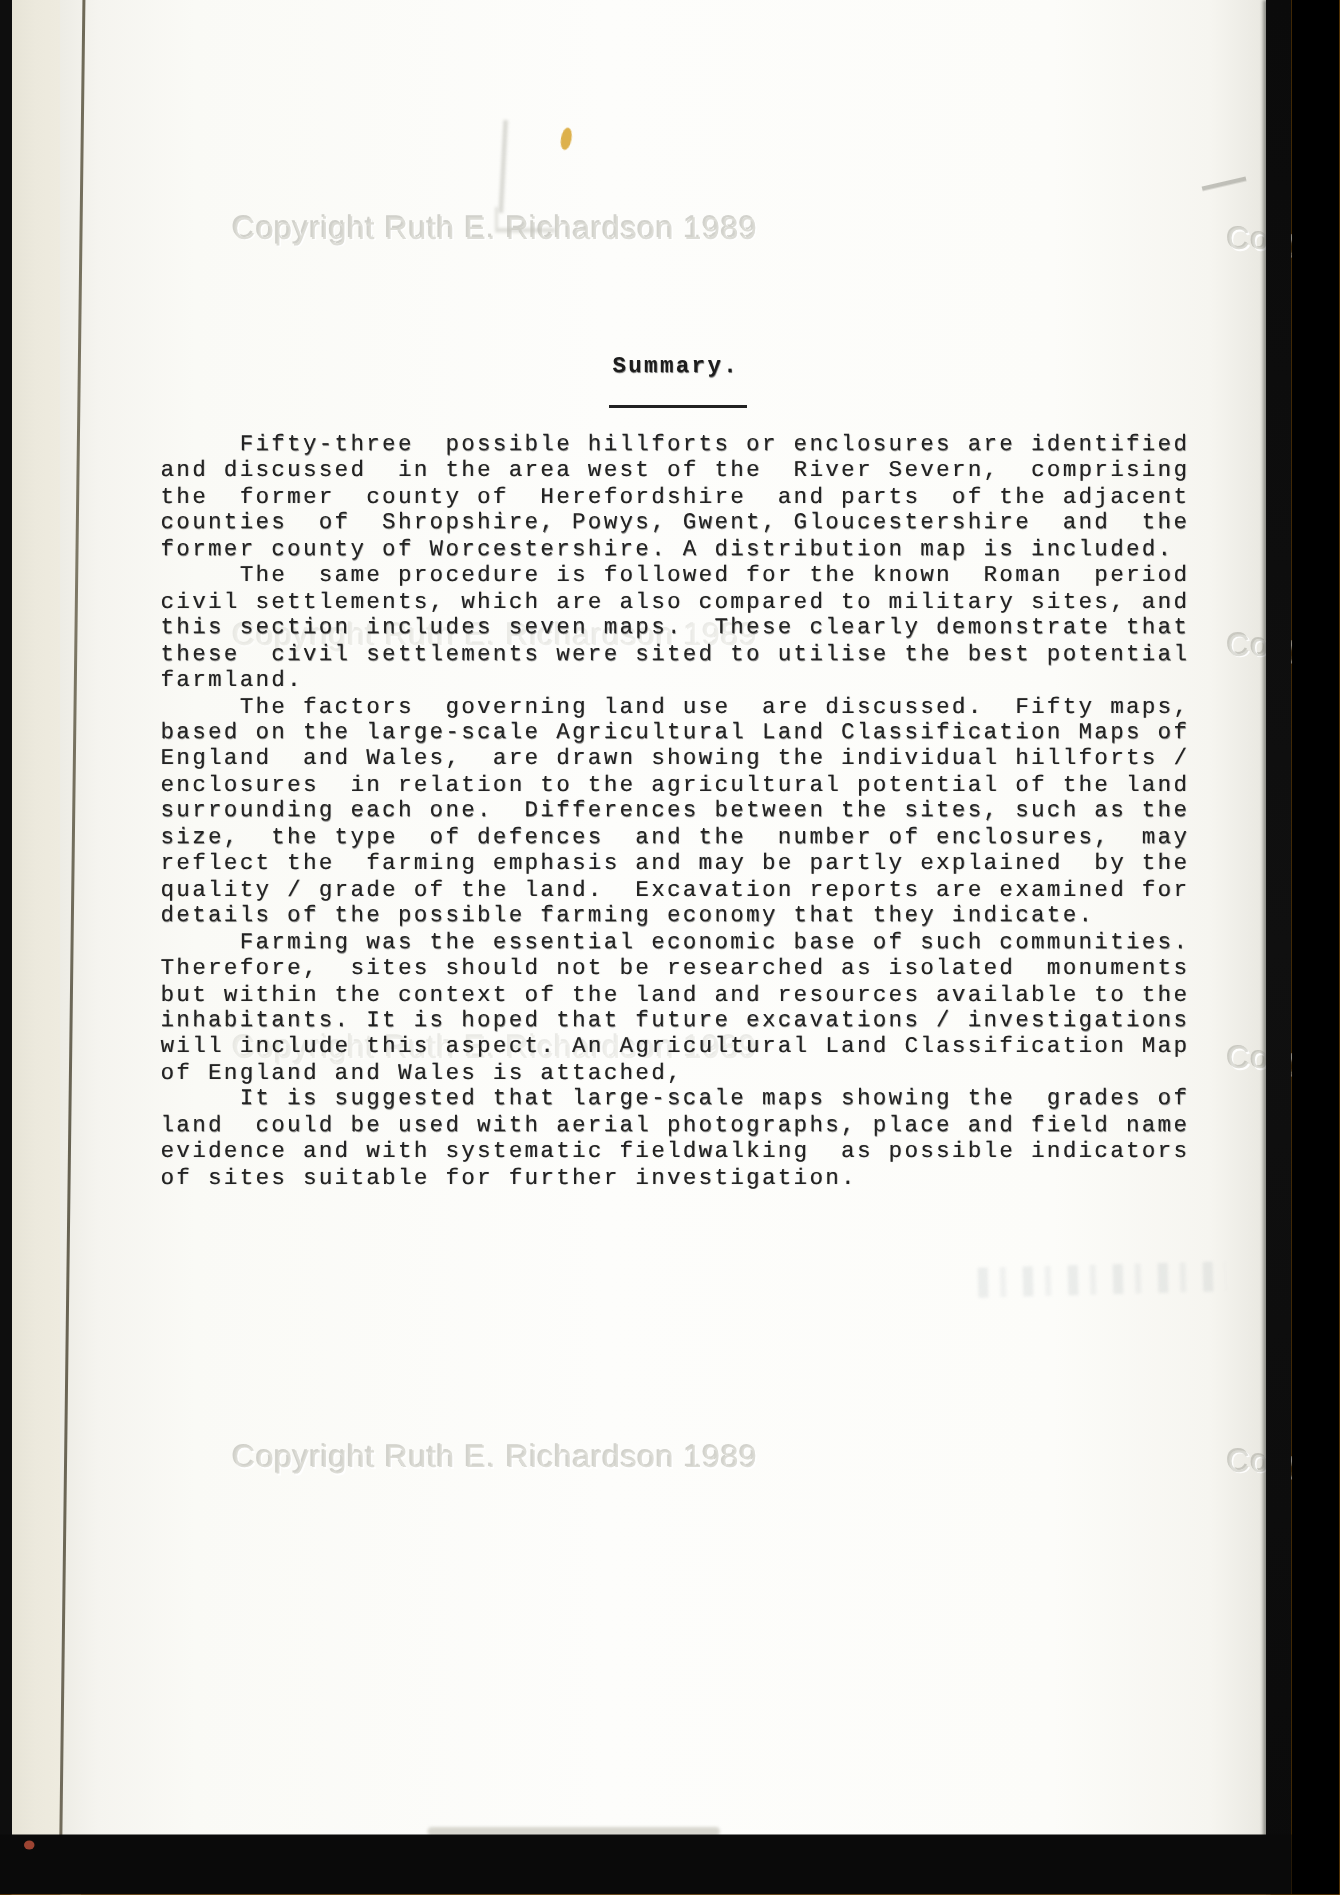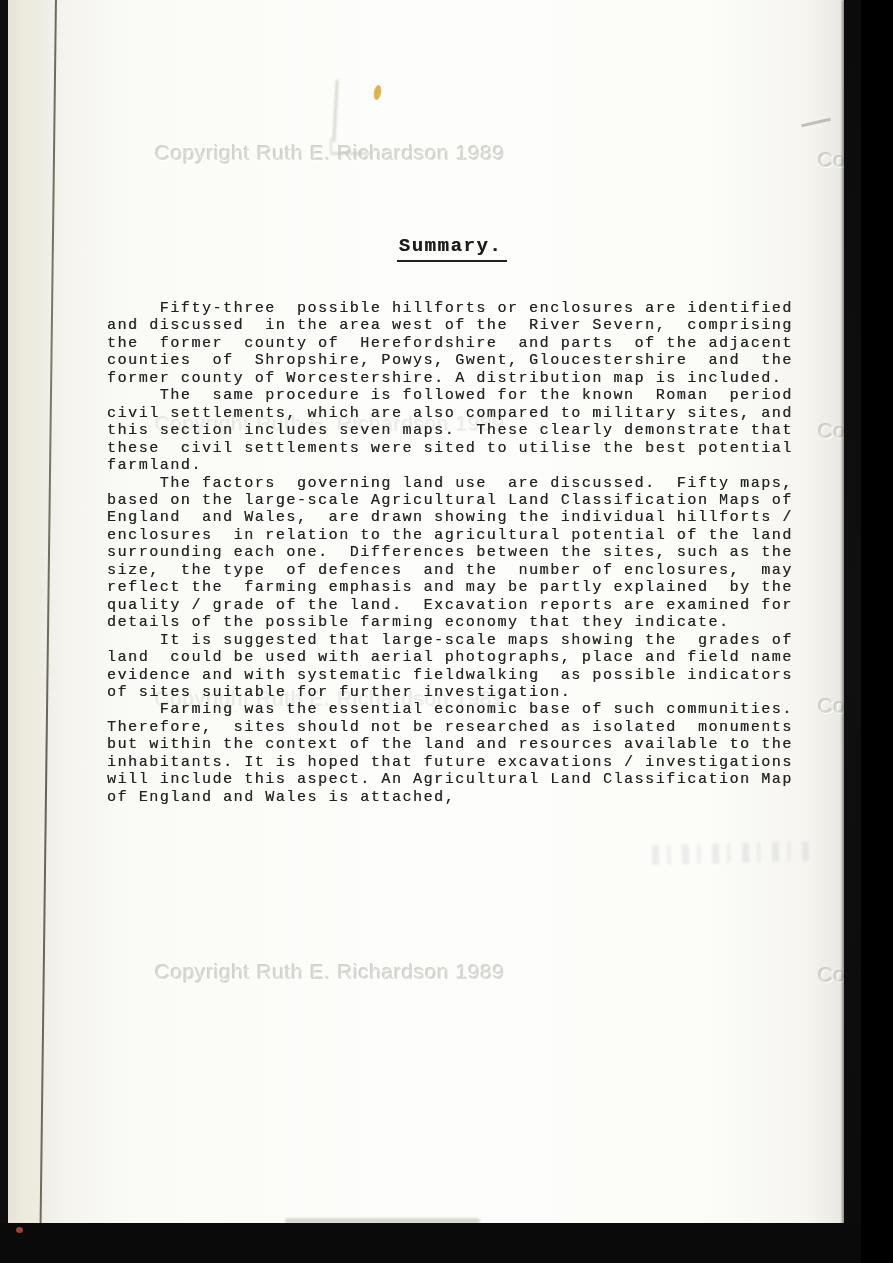--- a/index.html
+++ b/index.html
@@ -76,33 +76,32 @@
   .wm-faint { opacity: 0.42; }
 
   
   .heading-wrap {
     position: absolute; left: 107px; top: 235px; width: 690px;
     text-align: center; z-index: 4;
   }
   .heading {
     display: inline-block;
     font-family: "Liberation Mono", monospace;
-    font-size: 19px; font-weight: bold; letter-spacing: 1.55px;
+    font-size: 15px; font-weight: bold; letter-spacing: 1.55px;
     color: #1c1c1c;
     border-bottom: 2px solid #222;
-    padding: 0 5px 3px 2px;
+    padding: 0 5px 17px 2px;
     text-shadow: 0.4px 0.4px 0.5px rgba(25,25,25,0.6);
   }
   .bodytext {
     position: absolute; left: 107px; top: 288px; width: 720px;
     font-family: "Liberation Mono", monospace;
     font-size: 15px; letter-spacing: 1.55px; line-height: 17.45px;
     color: #222; z-index: 4;
     text-shadow: 0.35px 0.35px 0.45px rgba(25,25,25,0.55);
-    margin-top: 12px;
   }
   .bodytext p { margin: 0; white-space: pre; }
 
   
   .smudge-vert {
     position: absolute; left: 334px; top: 80px; width: 3px; height: 62px;
     background: #bcbcb4; transform: rotate(3deg);
     opacity: 0.55; filter: blur(1px); z-index: 3;
   }
   .smudge-foot {
@@ -167,30 +166,30 @@
 farmland.</p>
     <p>     The factors  governing land use  are discussed.  Fifty maps,
 based on the large-scale Agricultural Land Classification Maps of
 England  and Wales,  are drawn showing the individual hillforts /
 enclosures  in relation to the agricultural potential of the land
 surrounding each one.  Differences between the sites, such as the
 size,  the type  of defences  and the  number of enclosures,  may
 reflect the  farming emphasis and may be partly explained  by the
 quality / grade of the land.  Excavation reports are examined for
 details of the possible farming economy that they indicate.</p>
-    <p>     It is suggested that large-scale maps showing the  grades of
-land  could be used with aerial photographs, place and field name
-evidence and with systematic fieldwalking  as possible indicators
-of sites suitable for further investigation.</p>
     <p>     Farming was the essential economic base of such communities.
 Therefore,  sites should not be researched as isolated  monuments
 but within the context of the land and resources available to the
 inhabitants. It is hoped that future excavations / investigations
 will include this aspect. An Agricultural Land Classification Map
 of England and Wales is attached,</p>
+    <p>     It is suggested that large-scale maps showing the  grades of
+land  could be used with aerial photographs, place and field name
+evidence and with systematic fieldwalking  as possible indicators
+of sites suitable for further investigation.</p>
   </div>
 
   <div class="smudge-vert"></div>
   <div class="smudge-foot"></div>
   <div class="yellow-dot"></div>
   <div class="pencil-dash"></div>
   <div class="faint-marks"></div>
   <div class="bottom-page-streak"></div>
 
   <div class="edge-left-black"></div>

